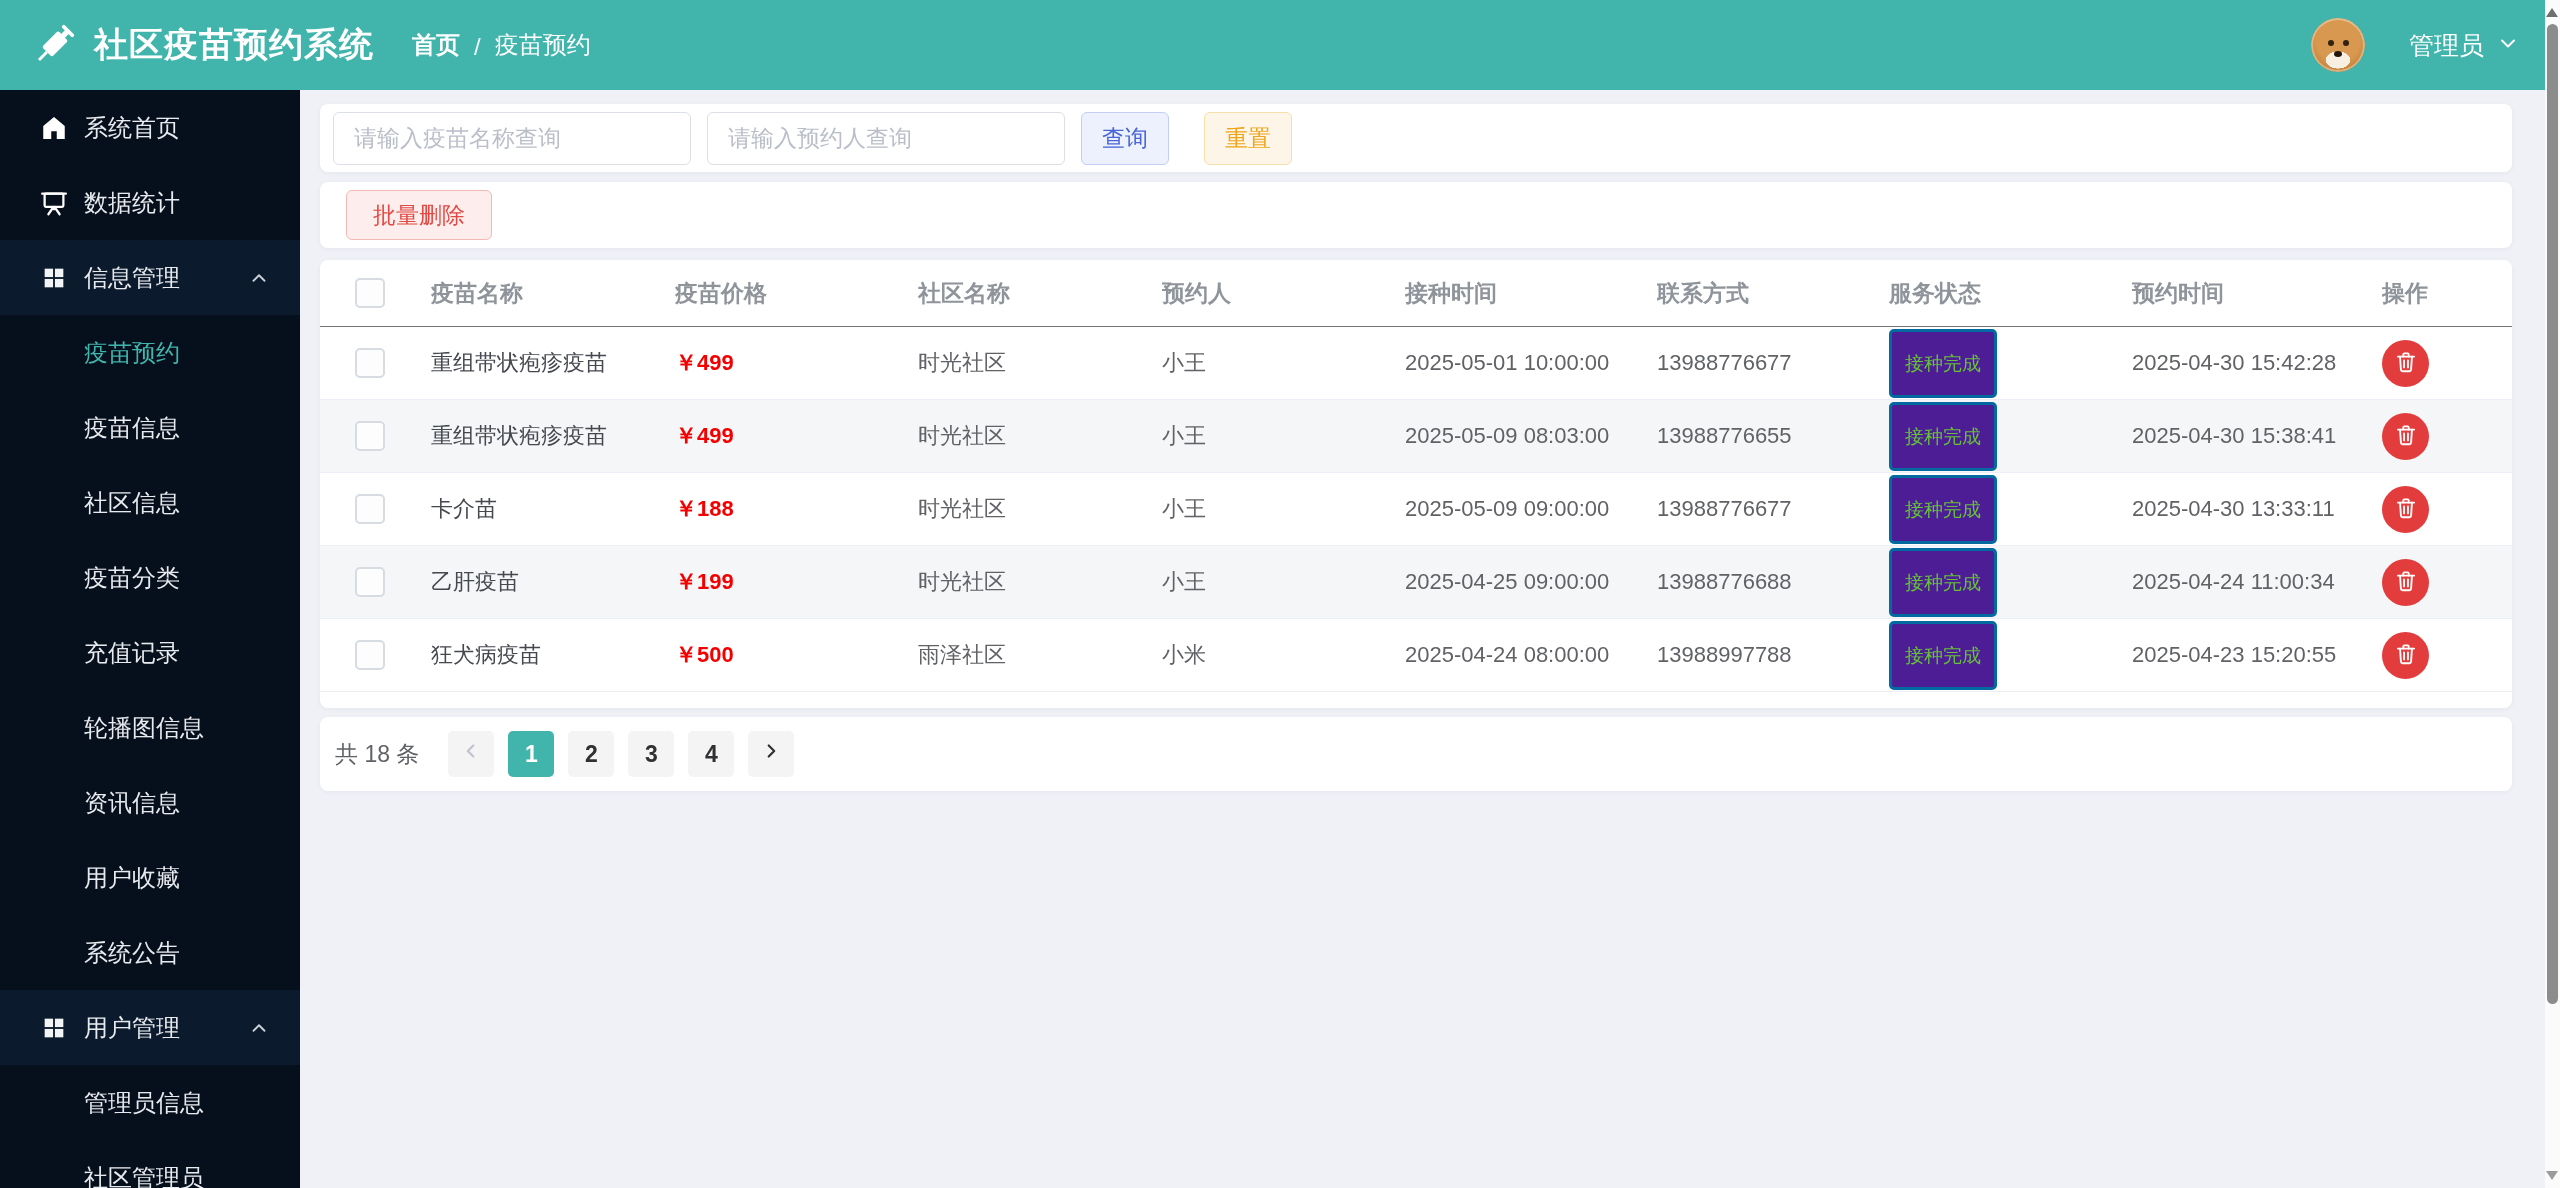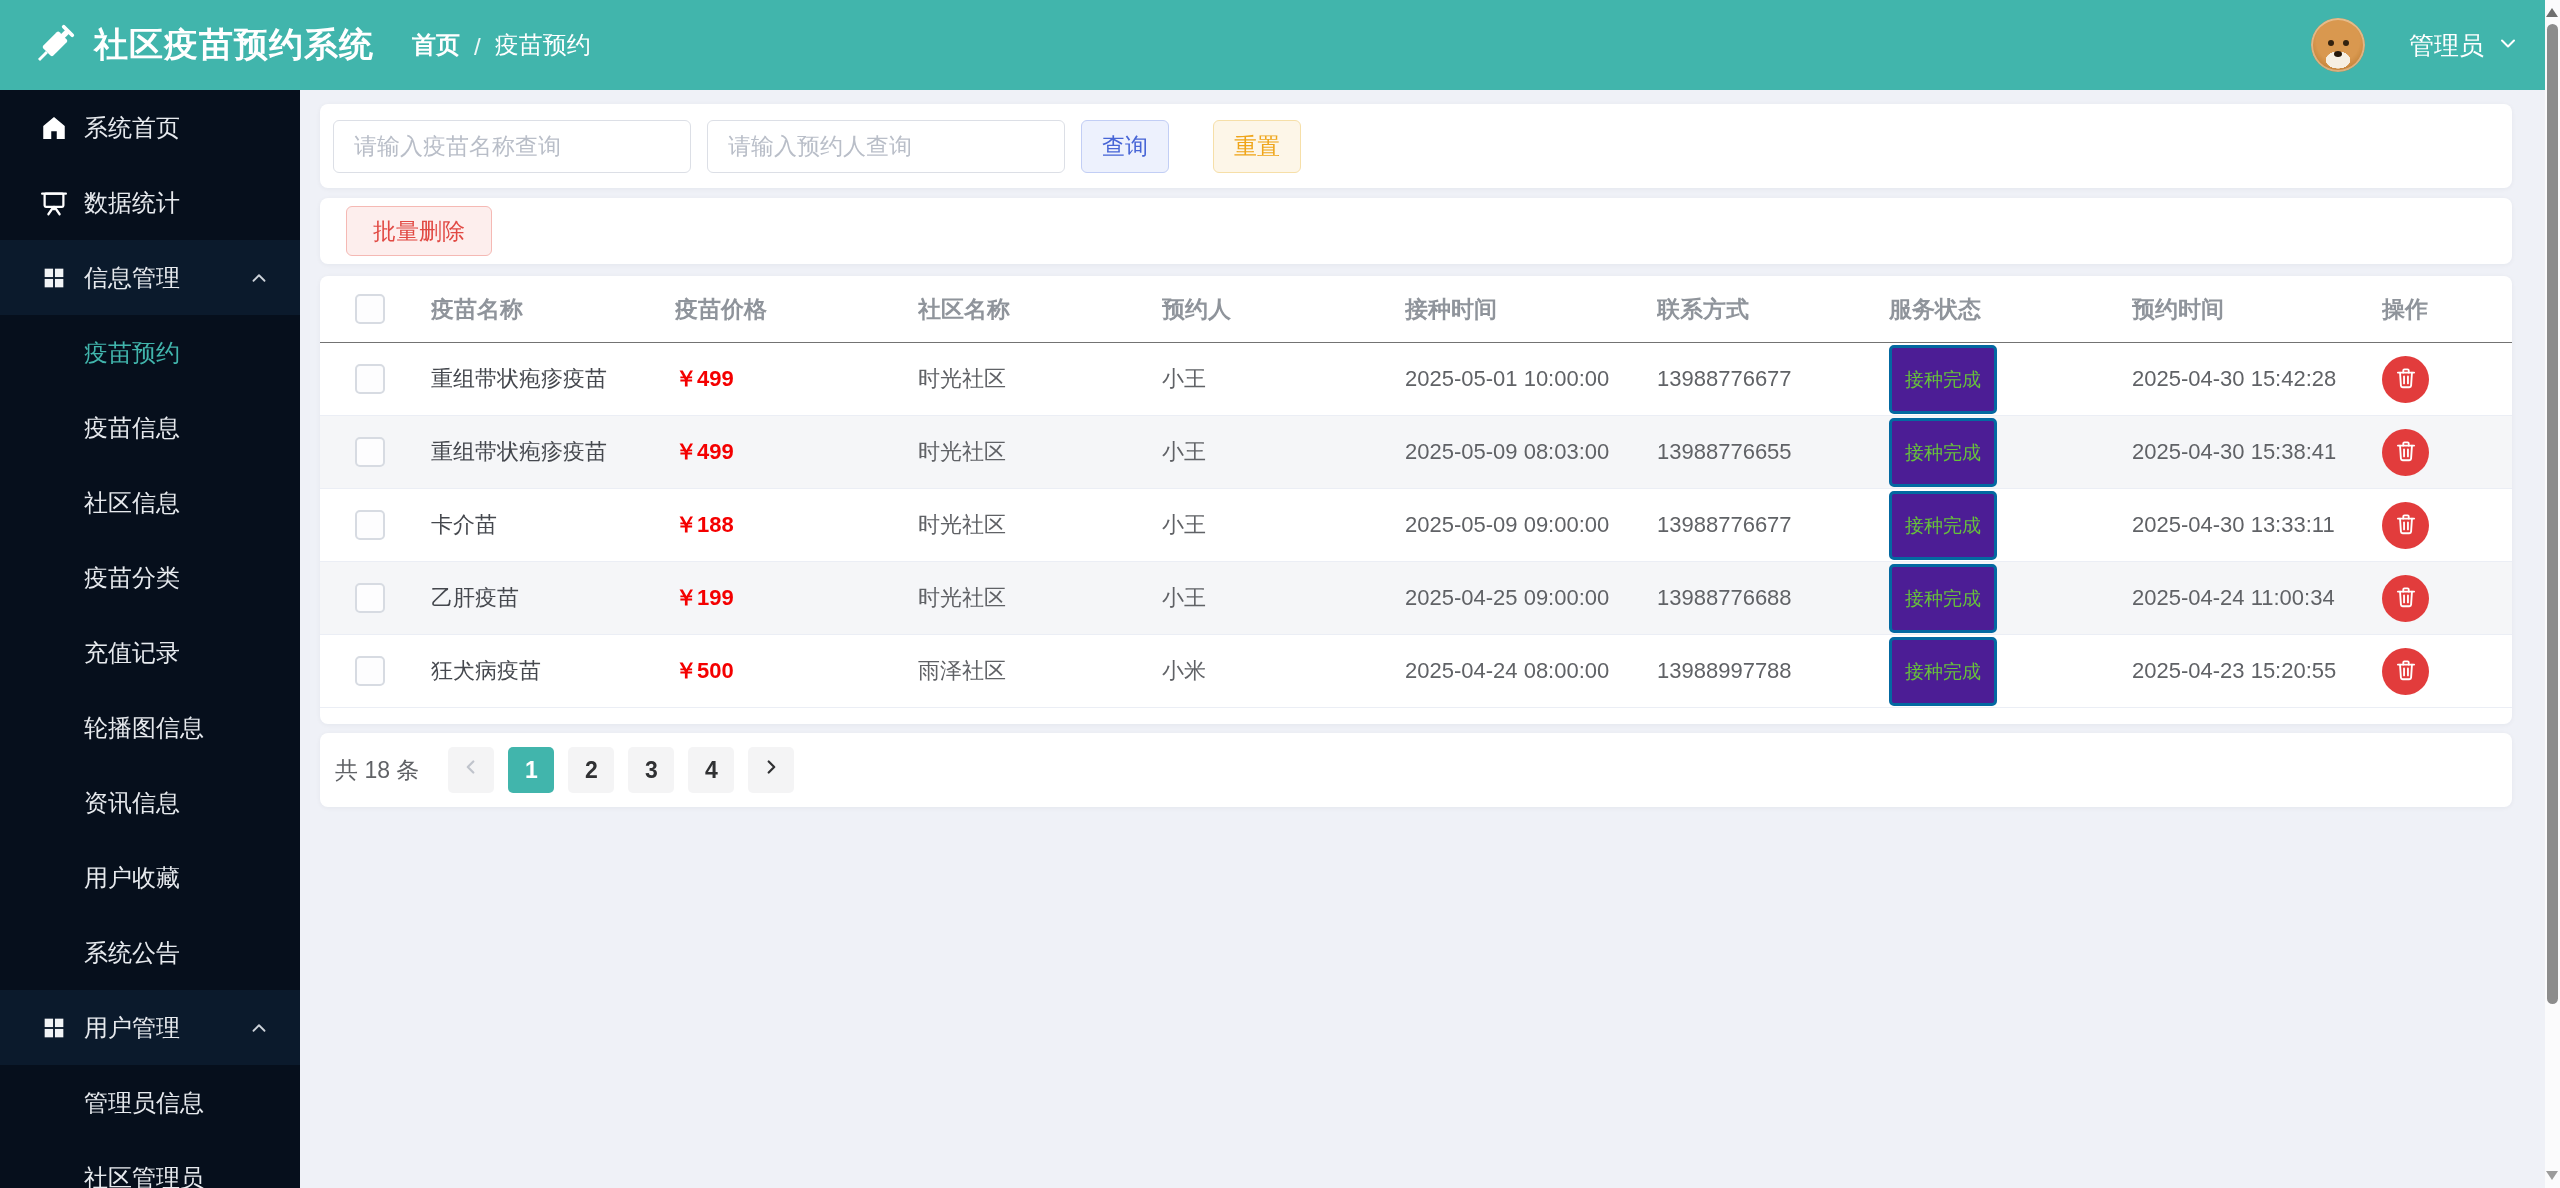--- a/index.html
+++ b/index.html
@@ -49,34 +49,34 @@
   }
   .s-icon { width:32px; display:flex; align-items:center; justify-content:center; margin-right:14px; }
   .s-group { background:#0b1a2c; }
   .s-chevron { margin-left:auto; display:flex; align-items:center; }
   .s-sub { padding-left:84px; }
   .s-active { color:#41b5ac; }
 
   
   .main { position:absolute; top:90px; left:300px; width:2245px; height:1098px; padding:14px 33px 0 20px; }
   .card { background:#fff; border-radius:8px; box-shadow:0 1px 5px rgba(10,30,60,.05); }
-  .search-card { height:84px; display:flex; align-items:center; padding-left:13px; margin-bottom:10px; }
+  .search-card { height:68px; display:flex; align-items:center; padding-left:13px; margin-bottom:10px; }
   .s-input {
     width:358px; height:53px; border:1px solid #dcdfe6; border-radius:6px;
     font-size:23px; padding:0 20px; color:#333; outline:none; background:#fff;
     font-family:inherit;
   }
   .s-input::placeholder { color:#b9bec8; }
   .s-input + .s-input { margin-left:16px; }
   .btn {
     height:53px; border-radius:6px; font-size:23px; cursor:pointer; font-family:inherit;
     display:inline-flex; align-items:center; justify-content:center;
   }
   .btn-query { width:88px; margin-left:16px; background:#edf1fd; border:1px solid #c2cef5; color:#4765d6; }
-  .btn-reset { width:88px; margin-left:44px; background:#fdf6e8; border:1px solid #f6dfa8; color:#efa51a; }
+  .btn-reset { width:88px; margin-left:35px; background:#fdf6e8; border:1px solid #f6dfa8; color:#efa51a; }
   .toolbar-card { height:66px; display:flex; align-items:center; padding-left:26px; margin-bottom:12px; }
   .btn-batch-delete { height:50px; padding:0 26px; background:#fdeeed; border:1px solid #f5b9b4; color:#e14a44; }
 
   
   .table-card { padding-bottom:16px; margin-bottom:9px; }
   .trow { display:flex; align-items:center; height:73px; border-bottom:1px solid #ebeef5; font-size:22px; }
   .thead { height:67px; font-size:23px; font-weight:bold; color:#8f949b; border-bottom:1px solid #737373; }
   .striped { background:#f5f6f8; }
   .cell { overflow:hidden; white-space:nowrap; }
   .c0 { width:111px; padding-left:35px; display:flex; align-items:center; }

